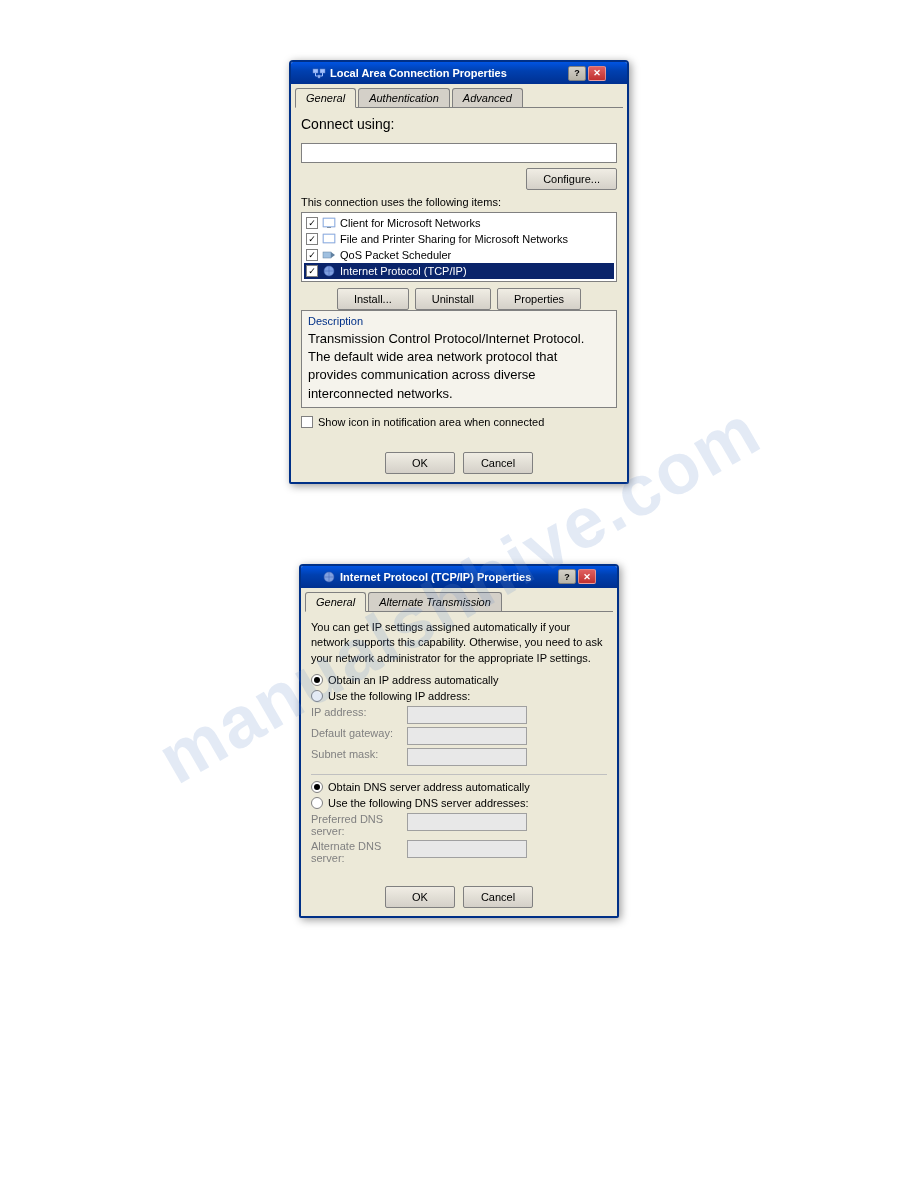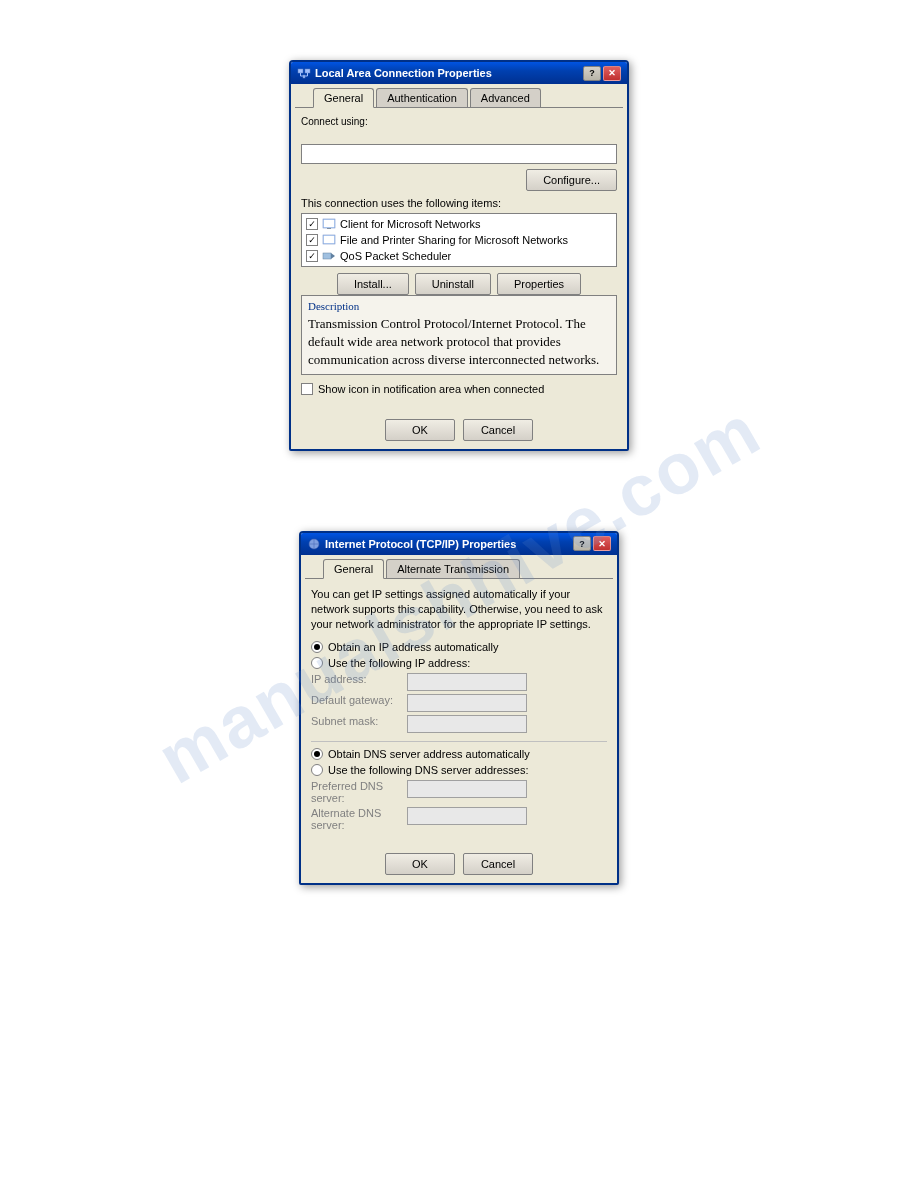--- a/index.html
+++ b/index.html
@@ -42,21 +42,21 @@
       border: 2px solid #003087;
       border-radius: 4px 4px 2px 2px;
       background: #ece9d8;
       box-shadow: 2px 2px 8px rgba(0,0,0,0.4);
       width: 340px;
     }
 
     .dialog-titlebar {
       background: linear-gradient(to bottom, #0054e3 0%, #0040b0 40%, #003090 100%);
       color: white;
-      padding: 3px 6px;
+      padding: 3px 21px;
       display: flex;
       align-items: center;
       justify-content: space-between;
       border-radius: 2px 2px 0 0;
       height: 22px;
     }
 
     .dialog-titlebar-left {
       display: flex;
       align-items: center;
@@ -104,22 +104,23 @@
     }
 
     .title-btn-close {
       background: linear-gradient(to bottom, #e06060, #c03030);
       color: white;
     }
 
     
     .tabs-row {
       display: flex;
-      padding: 4px 4px 0 22px;
+      padding: 4px 4px 0 4px;
       gap: 2px;
+      font-style: italic;
     }
 
     .tab {
       padding: 3px 10px;
       border: 1px solid #808080;
       border-bottom: none;
       background: #d4d0c8;
       border-radius: 3px 3px 0 0;
       cursor: pointer;
       font-size: 11px;
@@ -138,22 +139,22 @@
       background: #808080;
       margin: 0 4px;
     }
 
     
     .dialog-content {
       padding: 8px 10px;
     }
 
     .field-label {
-      font-size: 10px;
-      margin-bottom: 17px;
+      font-size: 14px;
+      margin-bottom: 11px;
     }
 
     .text-input {
       width: 100%;
       height: 20px;
       border: 1px solid #808080;
       background: white;
       margin-bottom: 5px;
     }
 
@@ -236,21 +237,20 @@
       gap: 6px;
       justify-content: center;
       margin-bottom: 0;
     }
 
     .description-group {
       border: 1px solid #808080;
       background: #f5f3ec;
       padding: 4px 6px;
       margin-bottom: 8px;
-      font-family: Liberation Serif, serif;
     }
 
     .description-group-title {
       font-size: 11px;
       color: #003087;
       margin-bottom: 3px;
     }
 
     .description-text {
       font-size: 13px;
@@ -412,20 +412,31 @@
         <div class="list-item">
           <div class="checkbox checked"></div>
           <div class="list-item-icon">
             <svg width="14" height="14" viewBox="0 0 14 14">
               <rect x="1" y="4" width="8" height="6" fill="#a0c0e0" stroke="#6080a0" stroke-width="0.5"></rect>
               <polygon points="9,4 13,7 9,10" fill="#6080a0"></polygon>
             </svg>
           </div>
           <span>QoS Packet Scheduler</span>
         </div>
+        <div class="list-item selected">
+          <div class="checkbox checked"></div>
+          <div class="list-item-icon">
+            <svg width="14" height="14" viewBox="0 0 14 14">
+              <circle cx="7" cy="7" r="5" fill="#80a0e0" stroke="#4060b0" stroke-width="0.5"></circle>
+              <line x1="7" y1="2" x2="7" y2="12" stroke="#4060b0" stroke-width="0.5"></line>
+              <line x1="2" y1="7" x2="12" y2="7" stroke="#4060b0" stroke-width="0.5"></line>
+            </svg>
+          </div>
+          <span>Internet Protocol (TCP/IP)</span>
+        </div>
       </div>
 
       <div class="buttons-row">
         <button class="xp-button">Install...</button>
         <button class="xp-button">Uninstall</button>
         <button class="xp-button">Properties</button>
       </div>
 
       <div class="description-group">
         <div class="description-group-title">Description</div>

